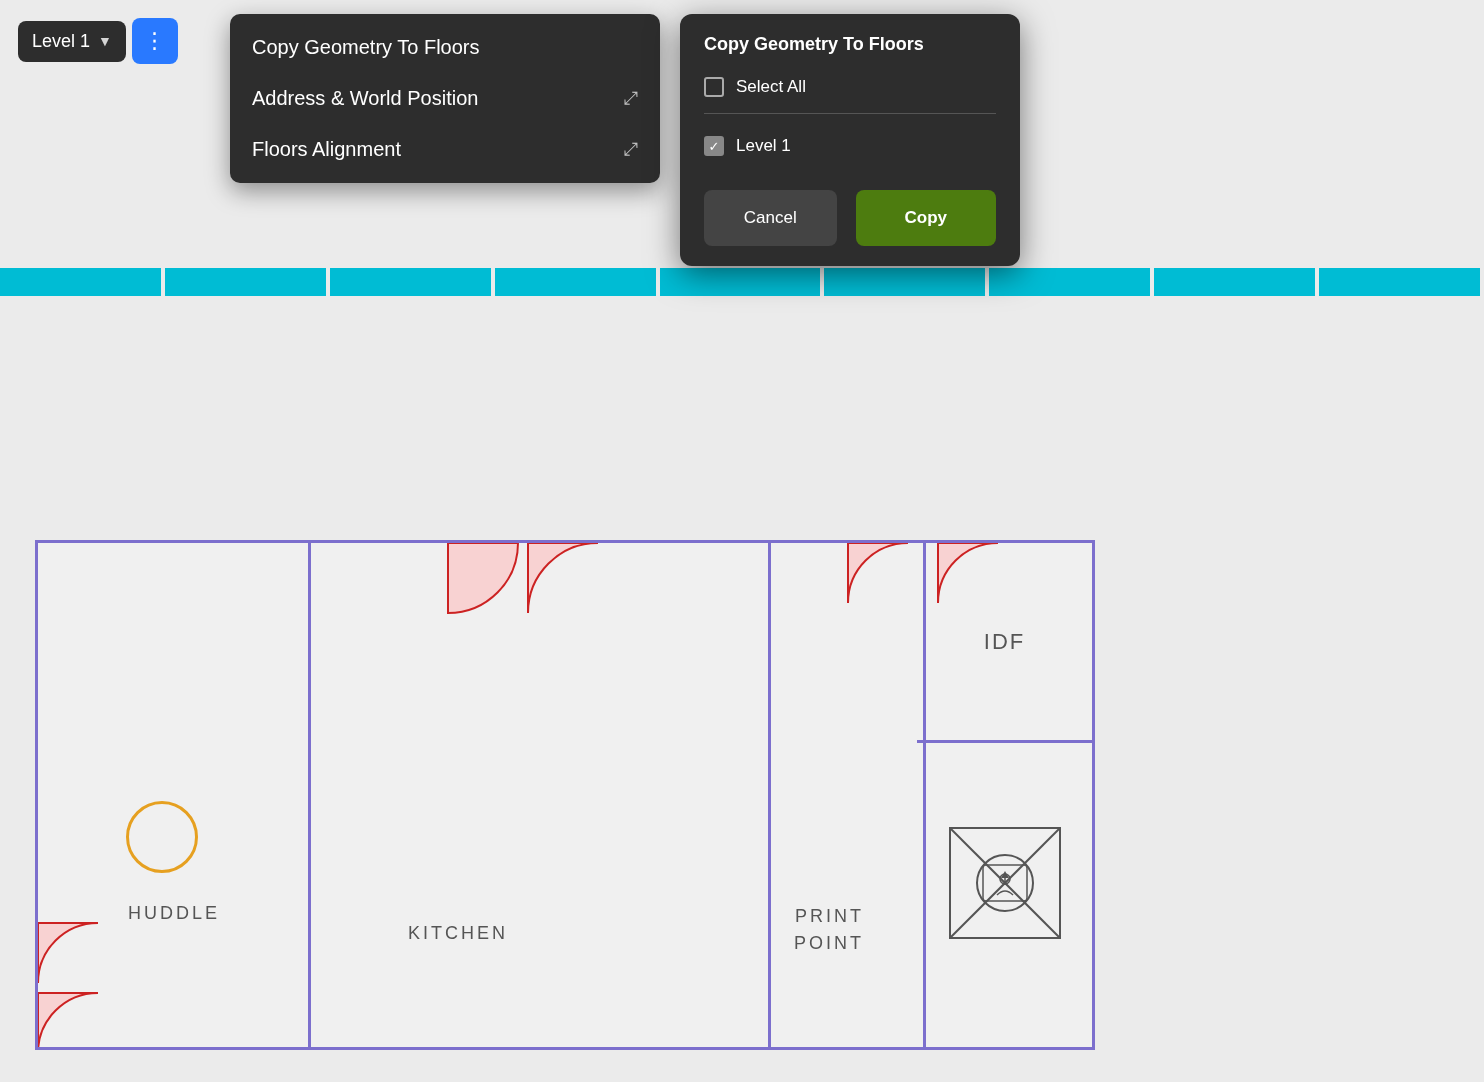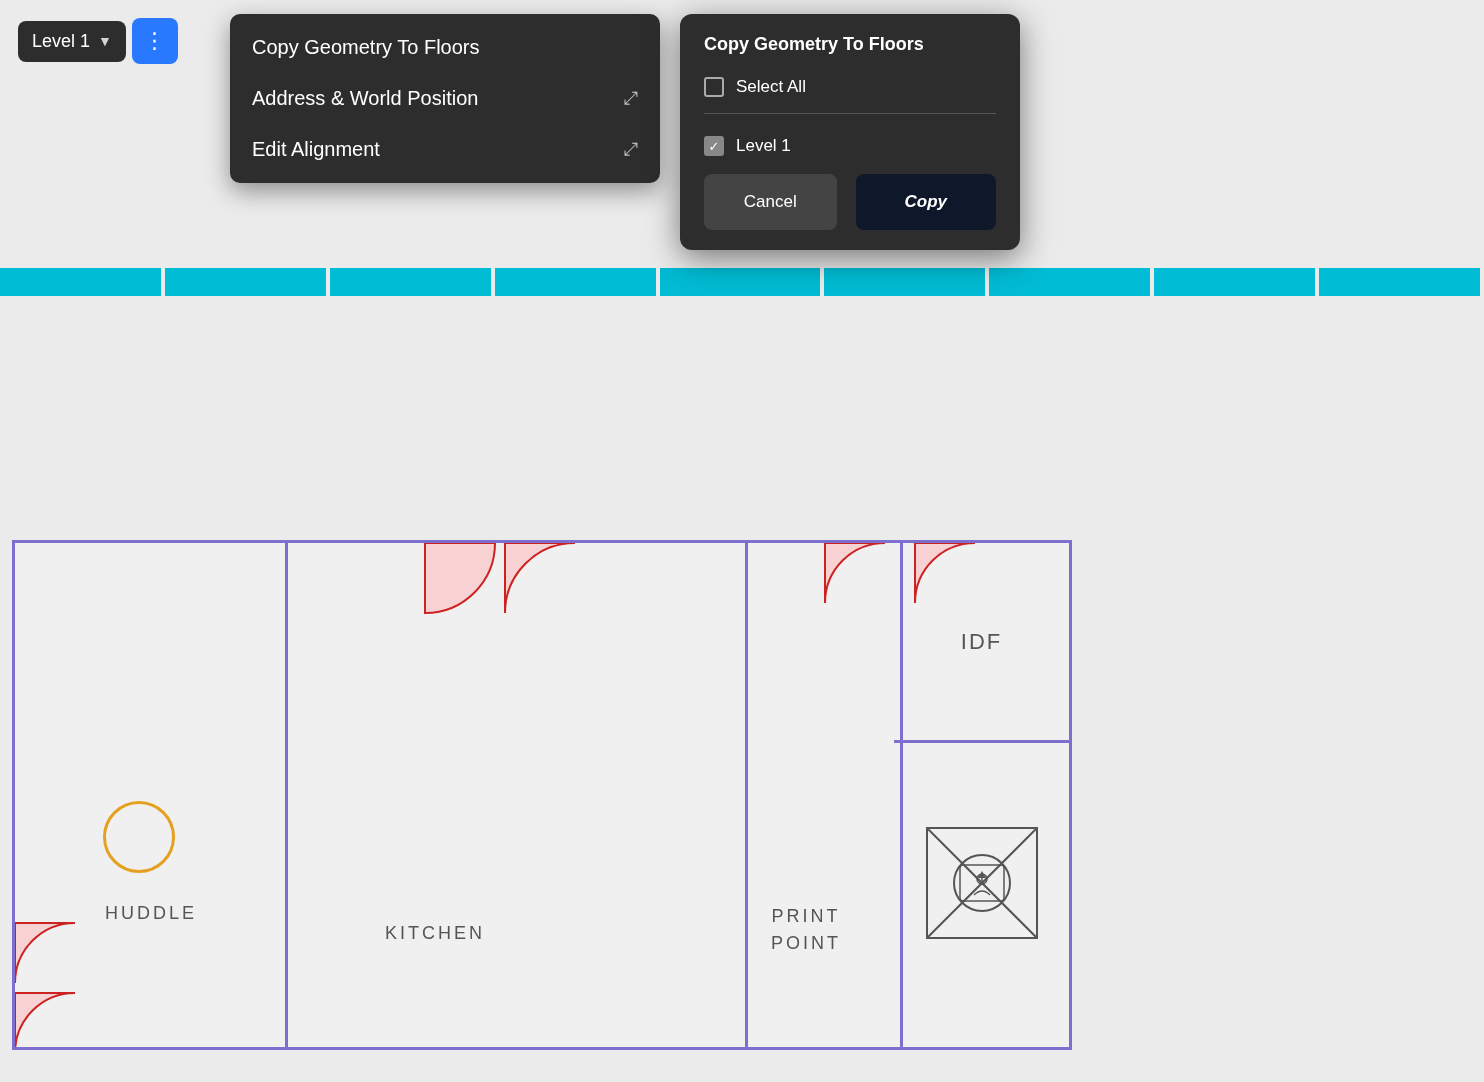--- a/index.html
+++ b/index.html
@@ -149,46 +149,45 @@
     .checkbox.checked::after {
       content: '✓';
       color: #fff;
       font-size: 13px;
       line-height: 1;
     }
 
     .dialog-buttons {
       display: flex;
       gap: 19px;
-      margin-top: 12px;
+      margin-top: 28px;
     }
 
     .btn-cancel {
       flex: 1;
       background: #444;
       color: #fff;
       border: none;
       border-radius: 8px;
       padding: 14px;
       font-size: 17px;
       cursor: pointer;
       font-weight: 500;
     }
 
     .btn-copy {
       flex: 1;
-      background: #0f172a;
+      background: #4d7c0f;
       color: #fff;
       border: none;
       border-radius: 8px;
       padding: 18px;
       font-size: 17px;
       cursor: pointer;
       font-weight: 700;
-      font-style: italic;
     }
 
     
     .cyan-strips {
       position: absolute;
       top: 268px;
       left: 0;
       width: 100%;
       height: 28px;
       display: flex;
@@ -198,21 +197,21 @@
       height: 28px;
       background: #00bcd4;
       margin-right: 4px;
       flex: 1;
     }
 
     
     .room-container {
       position: absolute;
       top: 540px;
-      left: 12px;
+      left: 35px;
       width: 1060px;
       height: 510px;
       border: 3px solid #7c6fcd;
       background: #f0f0f0;
     }
 
     
     .room-divider-v1 {
       position: absolute;
       left: 270px;
@@ -317,21 +316,21 @@
 
 <div class="context-menu">
   <div class="context-menu-item">
     <span>Copy Geometry To Floors</span>
   </div>
   <div class="context-menu-item">
     <span>Address &amp; World Position</span>
     <span class="ext-icon">⤢</span>
   </div>
   <div class="context-menu-item">
-    <span>Edit Alignment</span>
+    <span>Floors Alignment</span>
     <span class="ext-icon">⤢</span>
   </div>
 </div>
 
 <div class="copy-dialog">
   <div class="copy-dialog-title">Copy Geometry To Floors</div>
 
   <div class="dialog-row">
     <div class="checkbox"></div>
     <span>Select All</span>
@@ -376,21 +375,21 @@
       <polygon points="60,48 56,55 64,55" fill="#555"></polygon>
       <line x1="60" y1="55" x2="60" y2="62" stroke="#555" stroke-width="1.5"></line>
 
       <circle cx="60" cy="56" r="5" fill="none" stroke="#555" stroke-width="1.5"></circle>
       <path d="M52,72 Q60,64 68,72" fill="none" stroke="#555" stroke-width="1.5"></path>
     </svg>
   </div>
 
   <div class="room-label" style="left: 90px; top: 360px;">HUDDLE</div>
   <div class="room-label" style="left: 370px; top: 380px;">KITCHEN</div>
-  <div class="room-label" style="left: 756px; top: 360px; text-align:center; line-height:1.5;">PRINT<br>POINT</div>
+  <div class="room-label" style="left: 756px; top: 360px; text-align:right; line-height:1.5;">PRINT<br>POINT</div>
 
   <div class="huddle-circle" style="left: 88px; top: 258px;"></div>
 
   <svg style="position:absolute;top:0;left:0;width:100%;height:100%;pointer-events:none;">
 
     <path d="M 410 0 L 410 70 A 70 70 0 0 0 480 0 Z" fill="rgba(255,180,180,0.5)" stroke="#cc2222" stroke-width="2"></path>
     <path d="M 490 0 L 490 70 A 70 70 0 0 1 560 0 Z" fill="rgba(255,180,180,0.5)" stroke="#cc2222" stroke-width="2"></path>
 
     <path d="M 810 0 L 810 60 A 60 60 0 0 1 870 0 Z" fill="rgba(255,180,180,0.5)" stroke="#cc2222" stroke-width="2"></path>
 

